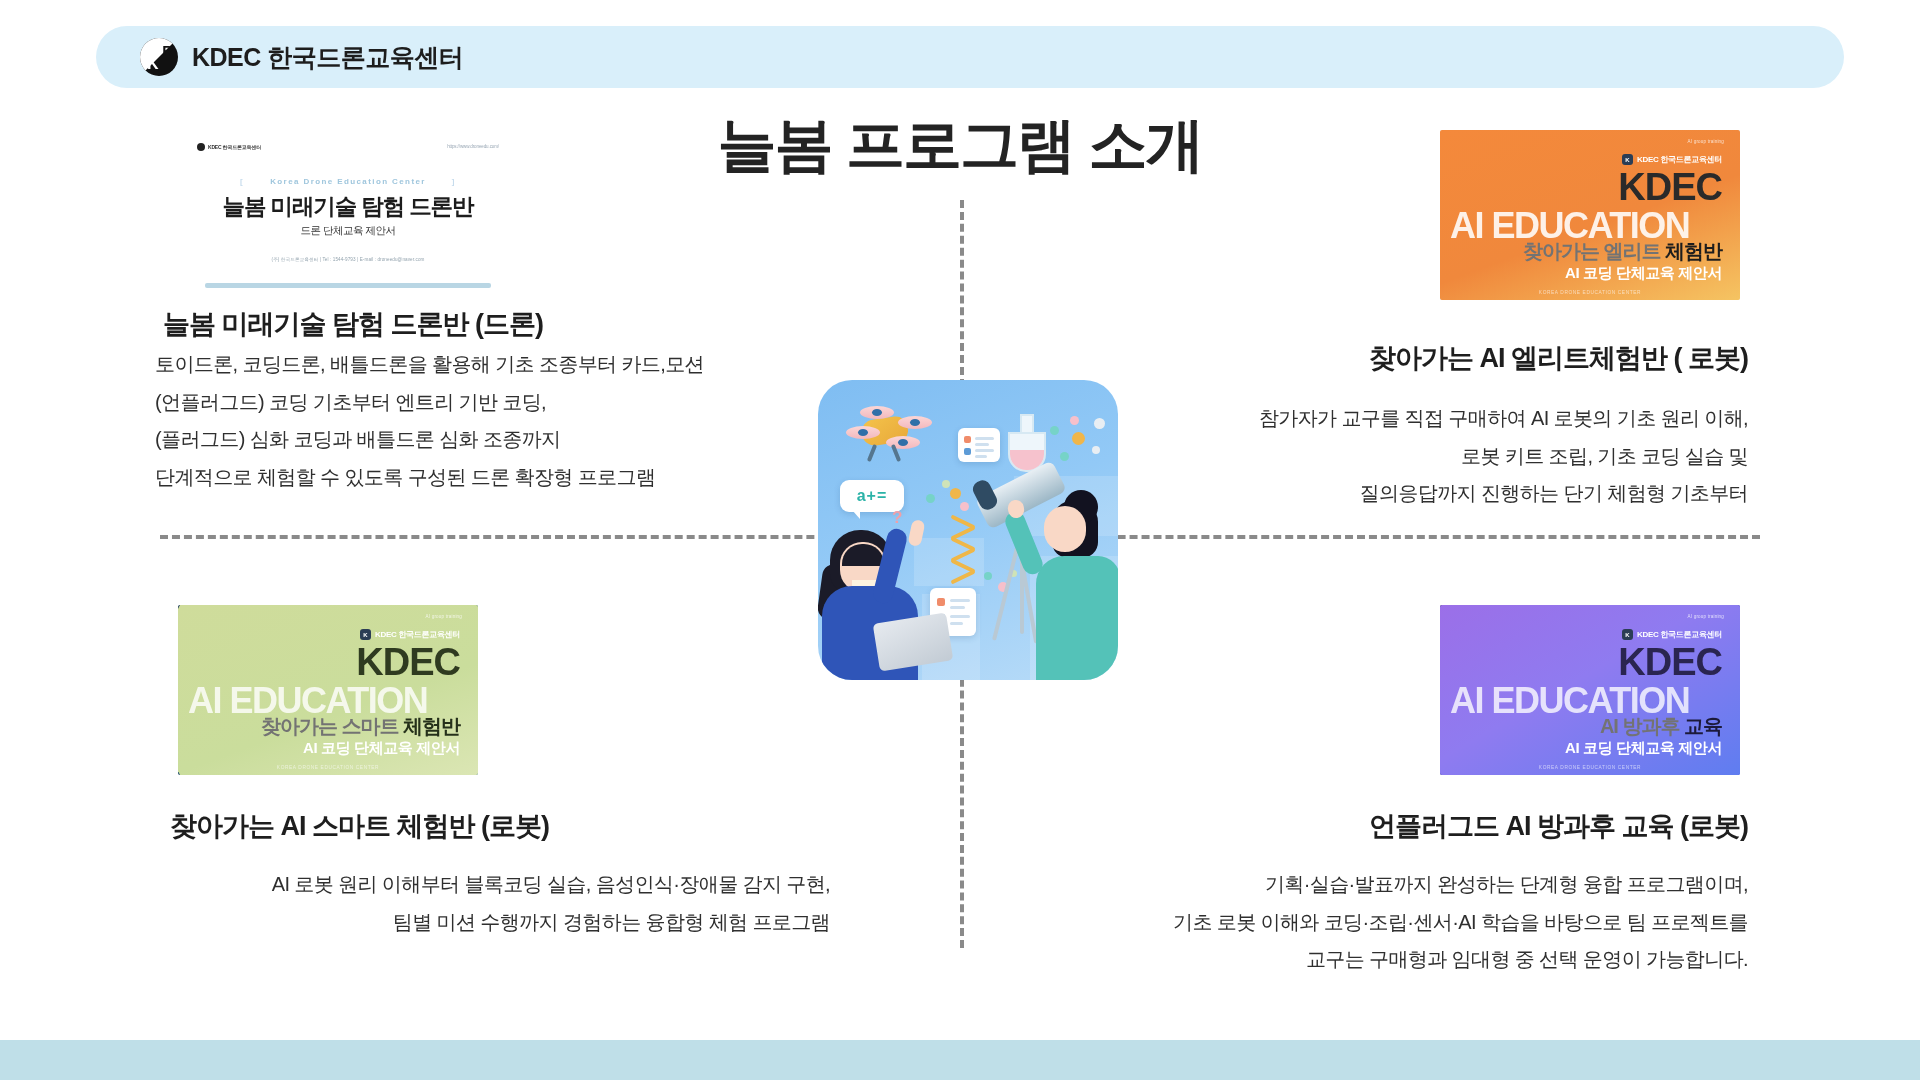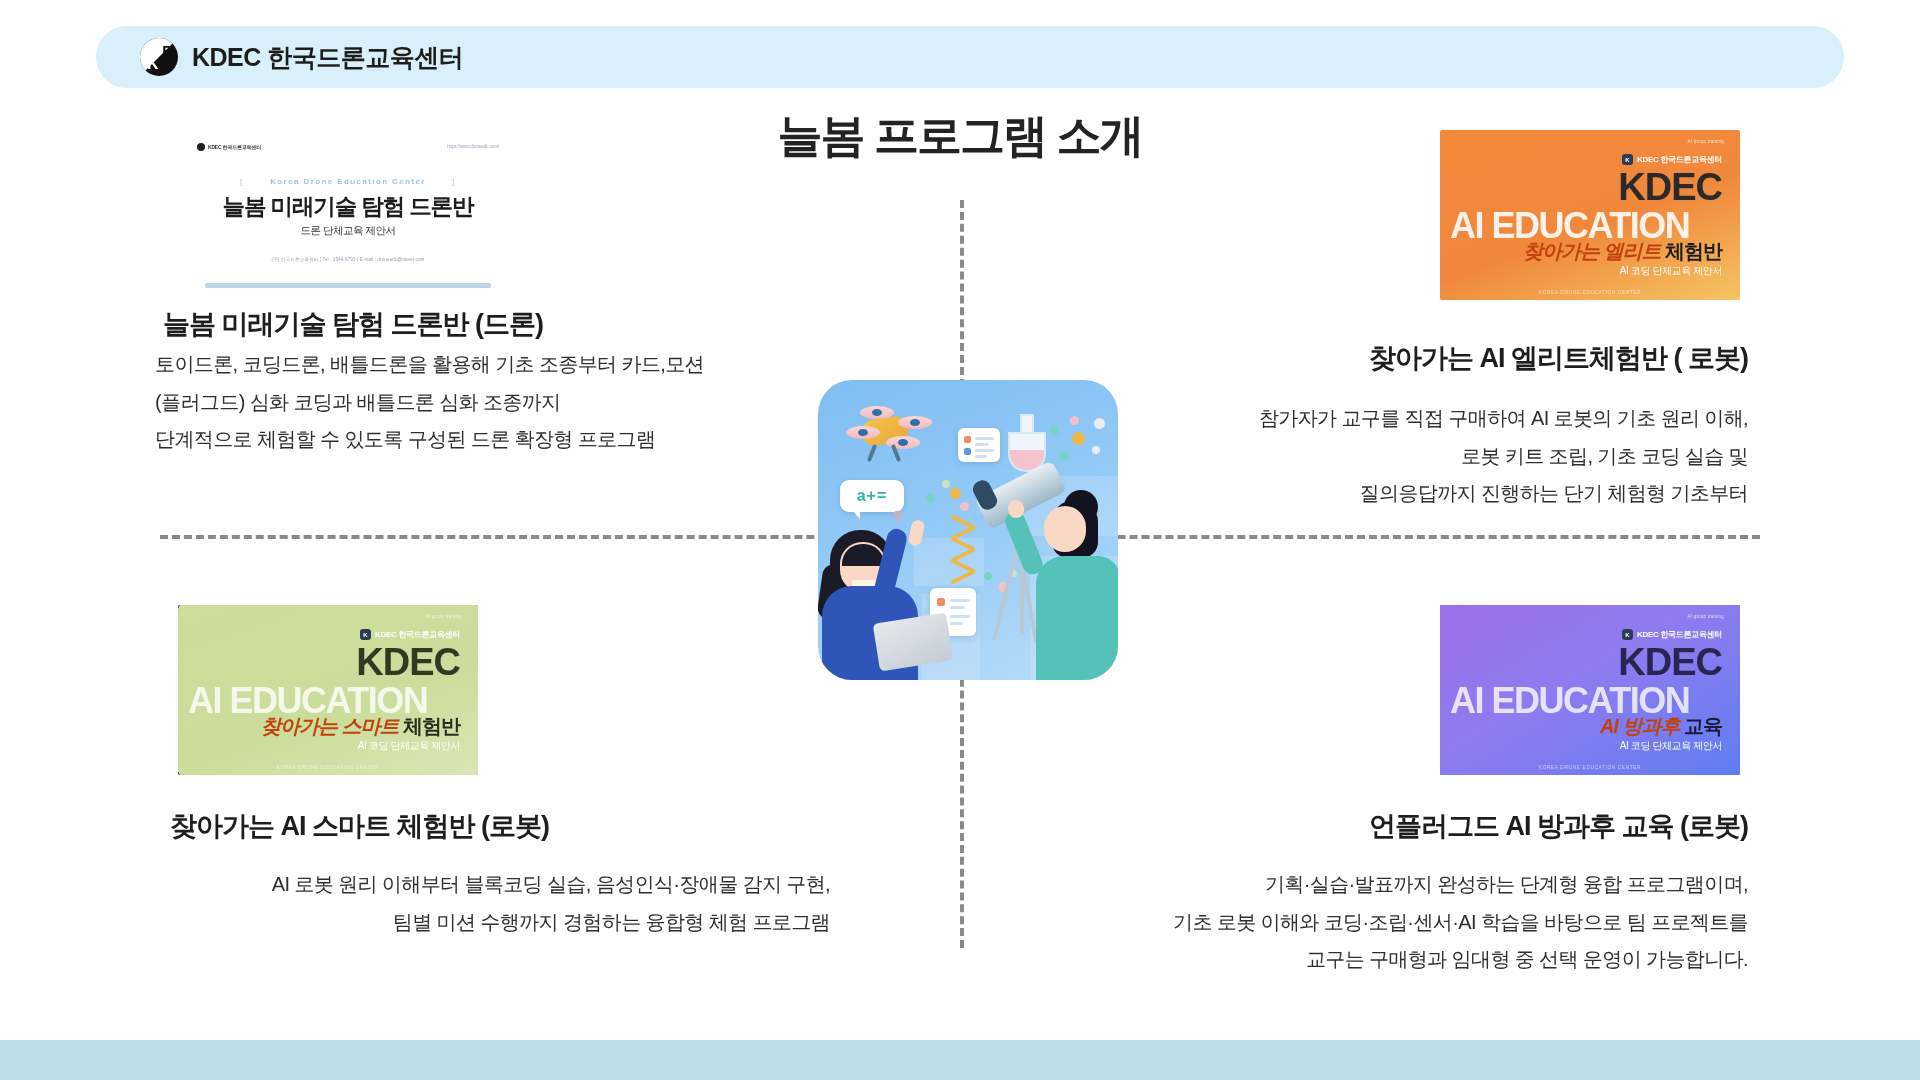--- a/index.html
+++ b/index.html
@@ -37,21 +37,21 @@
     color:#111; line-height:1; z-index:3;
   }
   .brand-text{
     font-size:25px; font-weight:bold; color:#1d1d1d; letter-spacing:-0.5px;
     white-space:nowrap;
   }
 
   
   .page-title{
     position:absolute; top:106px; left:660px; width:600px;
-    text-align:center; font-size:45px; font-weight:bold;
+    text-align:center; font-size:59px; font-weight:bold;
     color:#232323; letter-spacing:-2px; white-space:nowrap;
   }
 
   
   .divider-h{
     position:absolute; left:160px; top:535px; width:1600px; height:0;
     border-top:4px dashed #8a8a8a;
   }
   .divider-v-top{
     position:absolute; left:960px; top:200px; width:0; height:330px;
@@ -148,25 +148,25 @@
   .promo .kdec-row .kt{ font-size:8px; font-weight:bold; letter-spacing:-0.3px; }
   .promo .kdec-big{
     position:absolute; right:18px; top:38px;
     font-size:38px; font-weight:900; letter-spacing:-1px; line-height:1;
     color:#2a2a2a;
   }
   .promo .line-kr{
     position:absolute; right:18px; top:108px; font-size:20px; font-weight:bold;
     letter-spacing:-1px; white-space:nowrap;
   }
-  .promo .line-kr .hl{ color:#c2410c;font-style:italic; }
+  .promo .line-kr .hl{ color:#737373; }
   .promo .line-kr .dk{ color:#1d1d1d; }
   .promo .sub-kr{
-    position:absolute; right:18px; top:134px; font-size:10px;
-    font-weight:normal; letter-spacing:-0.4px; color:#ffffff;
+    position:absolute; right:18px; top:134px; font-size:15px;
+    font-weight:bold; letter-spacing:-0.4px; color:#ffffff;
   }
   .promo .tiny-tr{
     position:absolute; right:16px; top:9px; font-size:4.5px;
     color:rgba(255,255,255,0.75); letter-spacing:0.2px;
   }
   .promo .tiny-bc{
     position:absolute; left:0; right:0; bottom:5px; text-align:center;
     font-size:4.8px; color:rgba(255,255,255,0.6); letter-spacing:0.6px;
   }
 
@@ -608,20 +608,21 @@
       <div class="body"></div>
     <div class="arm"></div>
       <div class="finger"></div>
   </div>
   <div class="laptop"></div>
 </div>
 
 <div class="q-title tl-title">늘봄 미래기술 탐험 드론반 (드론)</div>
 <div class="q-body tl-body">
   <div>토이드론, 코딩드론, 배틀드론을 활용해 기초 조종부터 카드,모션</div>
+  <div>(언플러그드) 코딩 기초부터 엔트리 기반 코딩,</div>
   <div>(플러그드) 심화 코딩과 배틀드론 심화 조종까지</div>
   <div>단계적으로 체험할 수 있도록 구성된 드론 확장형 프로그램</div>
 </div>
 
 <div class="q-title tr-title">찾아가는 AI 엘리트체험반 ( 로봇)</div>
 <div class="q-body tr-body">
   <div>참가자가 교구를 직접 구매하여  AI 로봇의 기초 원리 이해,</div>
   <div>로봇 키트 조립, 기초 코딩 실습 및</div>
   <div>질의응답까지 진행하는 단기 체험형 기초부터</div>
 </div>

